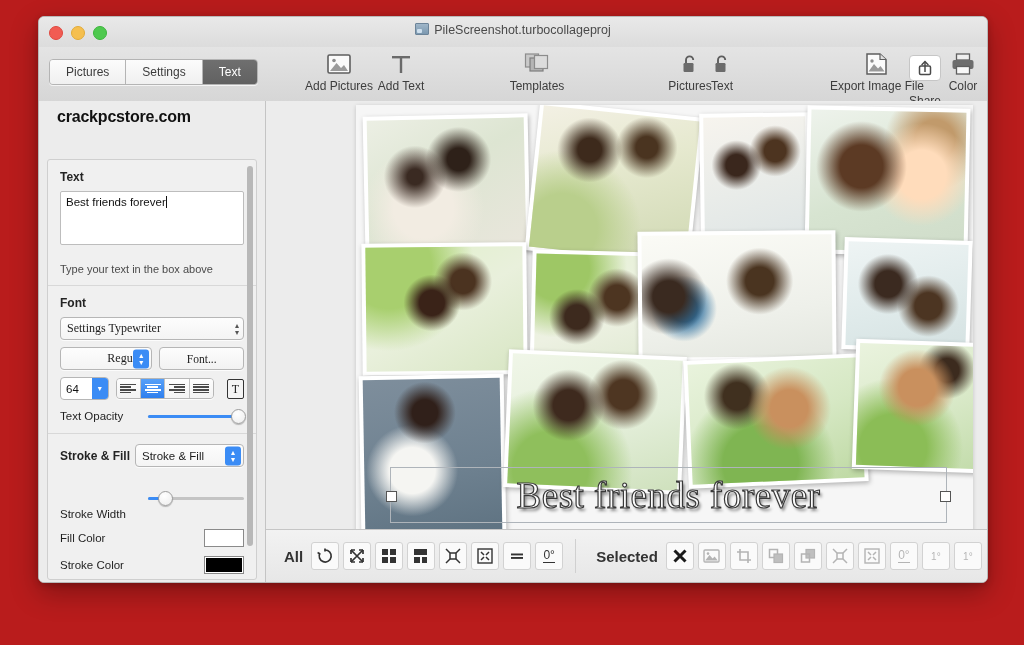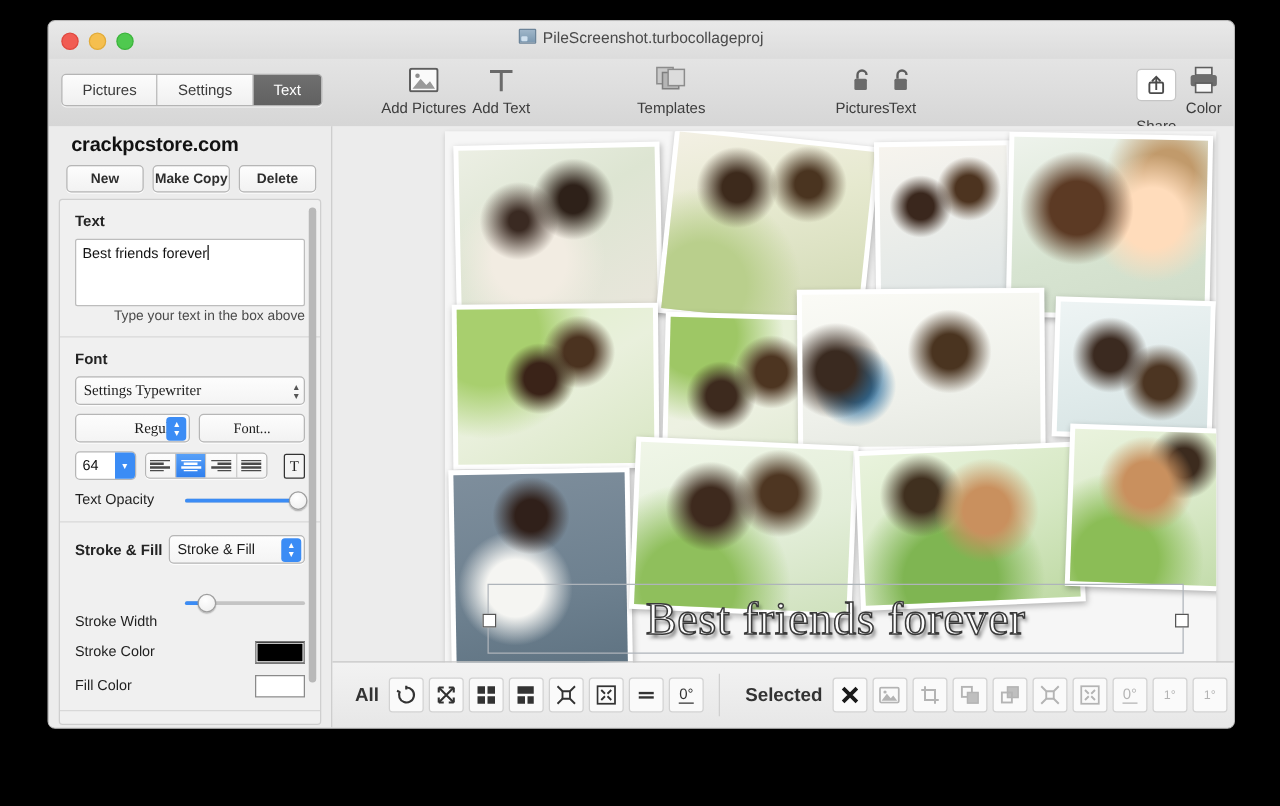--- a/index.html
+++ b/index.html
@@ -2,21 +2,21 @@
 <html><head>
 <meta charset="utf-8">
 <style>
   html, body {
     margin: 0; padding: 0;
     width: 1024px; height: 645px;
     background: #ffffff;
     font-family: "Liberation Sans", sans-serif;
     overflow: hidden;
   }
-  .screen { position: relative; width: 1024px; height: 645px; background: #000000; }
+  .screen { position: relative; width: 1024px; height: 645px; background: #b91c1c; }
 
   
   .window {
     position: absolute; left: 38px; top: 16px;
     width: 948px; height: 565px;
     background: #ececec;
     border-radius: 6px;
     box-shadow: 0 10px 28px rgba(0,0,0,0.30), 0 2px 6px rgba(0,0,0,0.18);
     overflow: hidden;
     border: 1px solid #b9b9b9;
@@ -112,21 +112,21 @@
     background:#b8b8b8; border-radius:3px;
   }
   .sect { padding: 10px 12px 10px 12px; border-bottom:1px solid #d8d8d8; }
   .sect-title { font-size: 12px; font-weight:bold; color:#242424; margin-bottom: 7px; }
   .textarea {
     background:#fff; border:1px solid #bdbdbd; border-radius:2px;
     height: 44px; padding: 4px 5px; font-size: 11.5px; color:#111;
     position:relative;
   }
   .caret { display:inline-block; width:1px; height: 12px; background:#111; vertical-align:-2px; }
-  .hint { text-align:right; font-size: 11px; color:#4a4a4a; margin-top: 2px; }
+  .hint { text-align:left; font-size: 11px; color:#4a4a4a; margin-top: 18px; }
 
   .combo {
     background: linear-gradient(#fdfdfd,#f4f4f4); border:1px solid #b6b6b6;
     border-radius:4px; height: 21px; font-size: 11.5px; color:#1c1c1c;
     display:flex; align-items:center; padding: 0 6px; position:relative;
     box-shadow: 0 1px 0 rgba(255,255,255,.8); cursor:default;
   }
   .combo .arrows {
     position:absolute; right: 4px; top: 50%; transform: translateY(-50%);
     font-size: 8px; line-height: 7px; color:#555; text-align:center;
@@ -328,20 +328,31 @@
       <div class="tbtn" style="left:651px;">
         <div class="glyph">
           <svg width="16" height="20" viewBox="0 0 16 20">
             <path d="M4 9 V6 a3.6 3.6 0 0 1 7.2 0" fill="none" stroke="#5d5d5d" stroke-width="1.9"></path>
             <rect x="1.5" y="9" width="10" height="9" rx="1.2" fill="#6b6b6b"></rect>
           </svg>
         </div>
         <div class="lbl">Text</div>
       </div>
 
+      <div class="tbtn" style="left:796px; width:84px;">
+        <div class="glyph">
+          <svg width="24" height="22" viewBox="0 0 24 22">
+            <path d="M2 1 H15 L21 6.5 V21 H2 Z" fill="#fbfbfb" stroke="#5e5e5e" stroke-width="1.5"></path>
+            <path d="M15 1 V6.5 H21" fill="#e0e0e0" stroke="#5e5e5e" stroke-width="1.2"></path>
+            <circle cx="7" cy="8" r="1.7" fill="#8e8e8e"></circle>
+            <path d="M3.5 18.5 L9 11 L13 15.5 L15.5 13 L19.5 18.5 Z" fill="#9a9a9a"></path>
+          </svg>
+        </div>
+        <div class="lbl">Export Image File</div>
+      </div>
 
       <div class="tbtn share" style="left:864px; width:44px; top:8px;">
         <div class="glyph">
           <svg width="14" height="16" viewBox="0 0 14 16">
             <rect x="1.5" y="6" width="11" height="8.5" rx="1.2" fill="none" stroke="#4a4a4a" stroke-width="1.5"></rect>
             <path d="M7 12 V1.5" stroke="#4a4a4a" stroke-width="1.5" fill="none"></path>
             <path d="M3.6 5 L7 1.5 L10.4 5" fill="none" stroke="#4a4a4a" stroke-width="1.5"></path>
           </svg>
         </div>
         <div class="lbl" style="margin-top:13px;">Share</div>
@@ -357,25 +368,20 @@
         </div>
         <div class="lbl">Color</div>
       </div>
     </div>
 
     <div class="body">
 
       <div class="sidebar">
         <div class="brand">crackpcstore.com</div>
 
-        <div class="btnrow">
-          <div class="wbtn">New</div>
-          <div class="wbtn">Make Copy</div>
-          <div class="wbtn">Delete</div>
-        </div>
 
         <div class="panelscroll">
           <div class="scrollthumb"></div>
 
           <div class="sect">
             <div class="sect-title">Text</div>
             <div class="textarea">
               <span>Best friends forever</span><span class="caret"></span>
             </div>
             <div class="hint">Type your text in the box above</div>
@@ -461,27 +467,27 @@
             <div class="lblrow">
               <div class="lbl" style="width:88px;margin-top:32px;">Stroke Width</div>
               <div class="slider">
                 <div class="track"></div>
                 <div class="fill" style="width:14%;"></div>
                 <div class="knob" style="left:10%;"></div>
               </div>
             </div>
 
             <div class="lblrow">
+              <div class="lbl" style="flex:1;">Fill Color</div>
+              <div class="swatch" style="background:#ffffff;"></div>
+            </div>
+
+            <div class="lblrow">
               <div class="lbl" style="flex:1;">Stroke Color</div>
               <div class="swatch" style="background:#000000;"></div>
-            </div>
-
-            <div class="lblrow">
-              <div class="lbl" style="flex:1;">Fill Color</div>
-              <div class="swatch" style="background:#ffffff;"></div>
             </div>
           </div>
 
         </div>
       </div>
 
       <div class="canvaswrap">
         <div class="collage">
 
           <div class="photo" style="left:8px; top:10px; width:165px; height:135px; transform:rotate(-1.2deg);">

